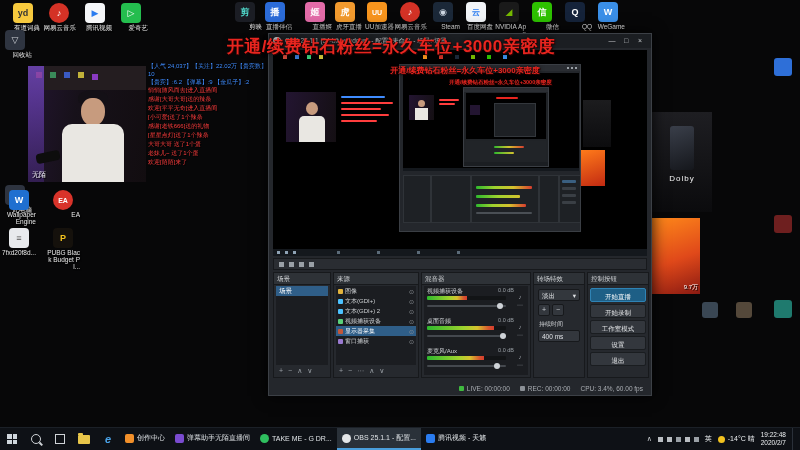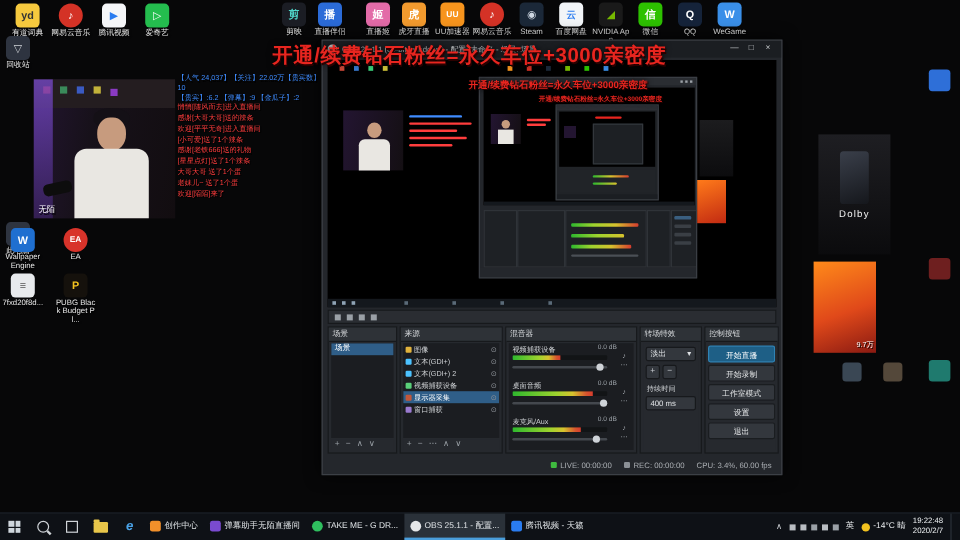--- a/index.html
+++ b/index.html
@@ -1,20 +1,20 @@
 <!DOCTYPE html>
 <html><head>
 <meta charset="utf-8">
 <style>
   html,body{margin:0;padding:0;background:#000;}
   #screen{position:relative;width:800px;height:450px;overflow:hidden;background:#070708;
     font-family:"Liberation Sans","DejaVu Sans",sans-serif;}
   .abs{position:absolute;}
   
-  .dicon{position:absolute;width:34px;text-align:center;z-index:5;cursor:default;}
+  .dicon{position:absolute;width:34px;text-align:right;z-index:5;cursor:default;}
   .dicon .ic{width:20px;height:20px;margin:0 auto;border-radius:4px;display:flex;align-items:center;justify-content:center;
     font-size:9px;font-weight:bold;color:#fff;}
   .dicon .lb{font-size:6.5px;color:#e9e9e9;line-height:7px;margin-top:1px;text-shadow:1px 1px 1px #000;word-break:break-all;}
   
   .banner{color:#e8251f;font-weight:bold;text-align:center;white-space:nowrap;
     text-shadow:1px 1px 0 #2a0000,0 0 5px rgba(0,0,0,.95);z-index:40;}
   
   #webcam{left:28px;top:66px;width:118px;height:116px;background:linear-gradient(100deg,#231531 0%,#17111a 40%,#120d10 100%);
     z-index:8;overflow:hidden;}
   
@@ -54,21 +54,21 @@
   .ctl-btn{display:block;width:56px;height:14px;margin:2px auto;background:#33373d;border:1px solid #1a1d20;color:#e3e5e7;
     font-size:6.5px;line-height:13px;text-align:center;border-radius:2px;}
   .ctl-btn.active{background:#1e5f86;border-color:#2f83b5;color:#fff;}
   #obs-status{position:absolute;left:0;bottom:0;right:0;height:14px;display:flex;align-items:center;justify-content:flex-end;
     gap:10px;padding:0 8px;font-size:6.5px;color:#a9adb2;}
   .st-dot{display:inline-block;width:5px;height:5px;border-radius:1px;margin-right:3px;vertical-align:middle;}
   
   .nest-win{position:absolute;background:#23262b;border:1px solid #3a3e44;box-sizing:border-box;overflow:hidden;}
   .nbar{position:absolute;border-radius:1px;}
   
-  .rwin{position:absolute;z-index:6;overflow:hidden;margin-left:30px;}
+  .rwin{position:absolute;z-index:6;overflow:hidden;}
   
   #taskbar{position:absolute;left:0;bottom:0;width:800px;height:22px;background:#0e1116;z-index:50;
     display:flex;align-items:center;border-top:1px solid #1b2027;}
   .tb-ic{width:24px;height:22px;display:flex;align-items:center;justify-content:center;flex:none;}
   .tb-btn{height:22px;display:flex;align-items:center;gap:3px;padding:0 5px;font-size:7px;color:#dfe3e6;
     max-width:86px;overflow:hidden;white-space:nowrap;border-bottom:2px solid transparent;box-sizing:border-box;flex:none;}
   .tb-btn.active{background:#2a3139;border-bottom:2px solid #4a9edb;}
   .tb-app{width:9px;height:9px;border-radius:2px;flex:none;}
   .tray{display:flex;align-items:center;gap:6px;margin-left:auto;padding-right:4px;}
   .tray .txt{font-size:7px;color:#eceff1;line-height:8px;}

